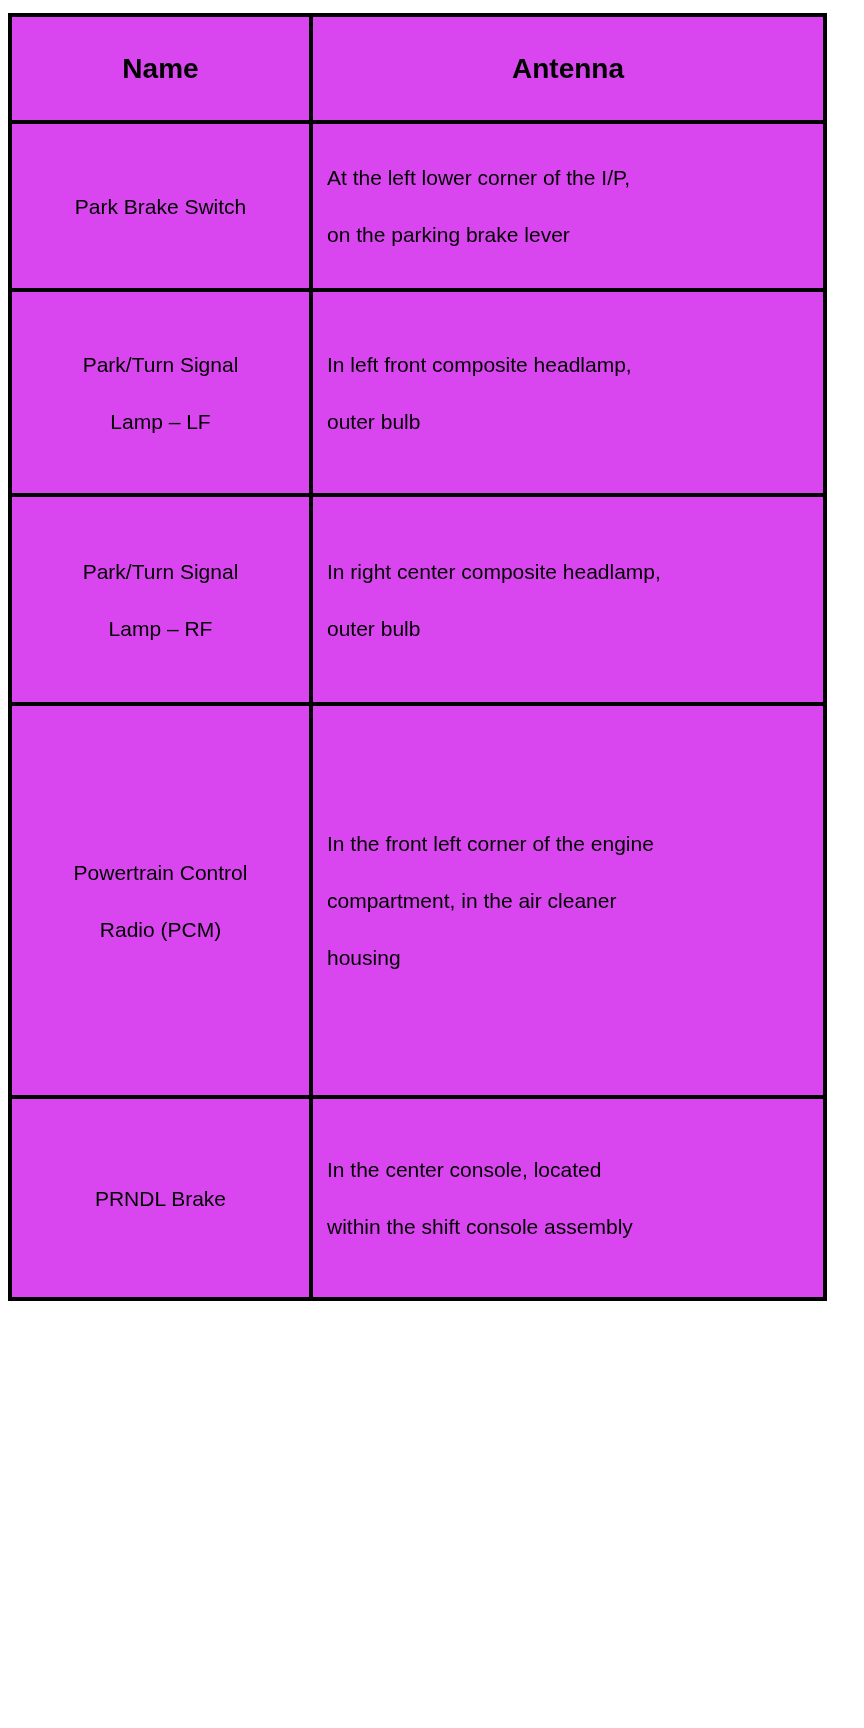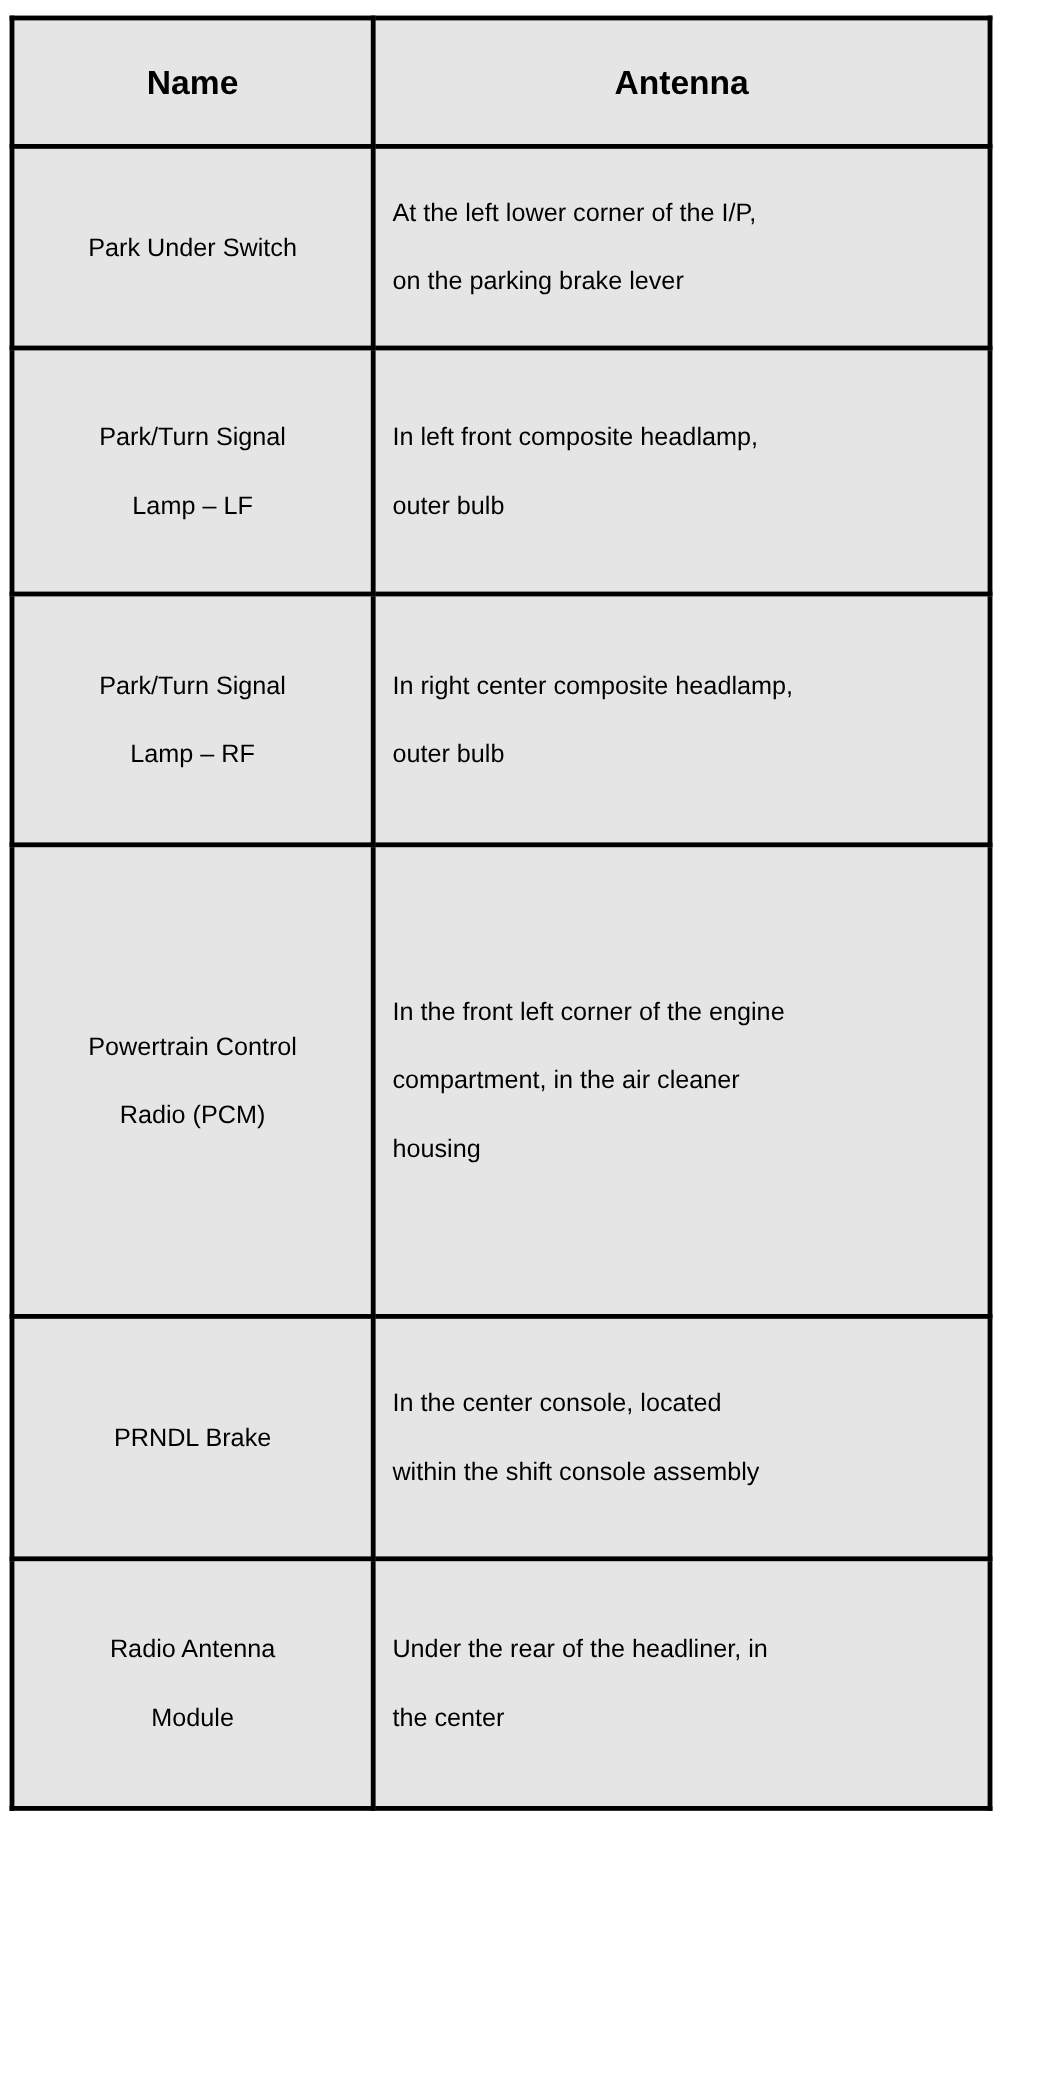--- a/index.html
+++ b/index.html
@@ -16,21 +16,21 @@
   }
   .table-wrap {
     position: absolute;
     left: 8px;
     top: 13px;
   }
   table.loc-table {
     border-collapse: collapse;
     table-layout: fixed;
     width: 815px;
-    background: #e5e5e5;
+    background: #d946ef;
   }
   table.loc-table th,
   table.loc-table td {
     border: 4px solid #000000;
     vertical-align: middle;
     white-space: pre-line;
     overflow: hidden;
   }
   col.c-name { width: 301px; }
   col.c-loc  { width: 514px; }
@@ -76,21 +76,21 @@
       <col class="c-loc">
     </colgroup>
     <thead>
       <tr>
         <th>Name</th>
         <th>Antenna</th>
       </tr>
     </thead>
     <tbody>
   <tr>
-    <td class="name-cell">Park Under Switch</td>
+    <td class="name-cell">Park Brake Switch</td>
     <td class="loc-cell">At the left lower corner of the I/P,
 on the parking brake lever</td>
   </tr>
 
   <tr>
     <td class="name-cell">Park/Turn Signal
 Lamp – LF</td>
     <td class="loc-cell">In left front composite headlamp,
 outer bulb</td>
   </tr>
@@ -110,21 +110,15 @@
 housing</td>
   </tr>
 
 
   <tr>
     <td class="name-cell">PRNDL Brake</td>
     <td class="loc-cell">In the center console, located
 within the shift console assembly</td>
   </tr>
 
-  <tr>
-    <td class="name-cell">Radio Antenna
-Module</td>
-    <td class="loc-cell">Under the rear of the headliner, in
-the center</td>
-  </tr>
 </tbody>
   </table>
 </div>
 
 </body></html>

